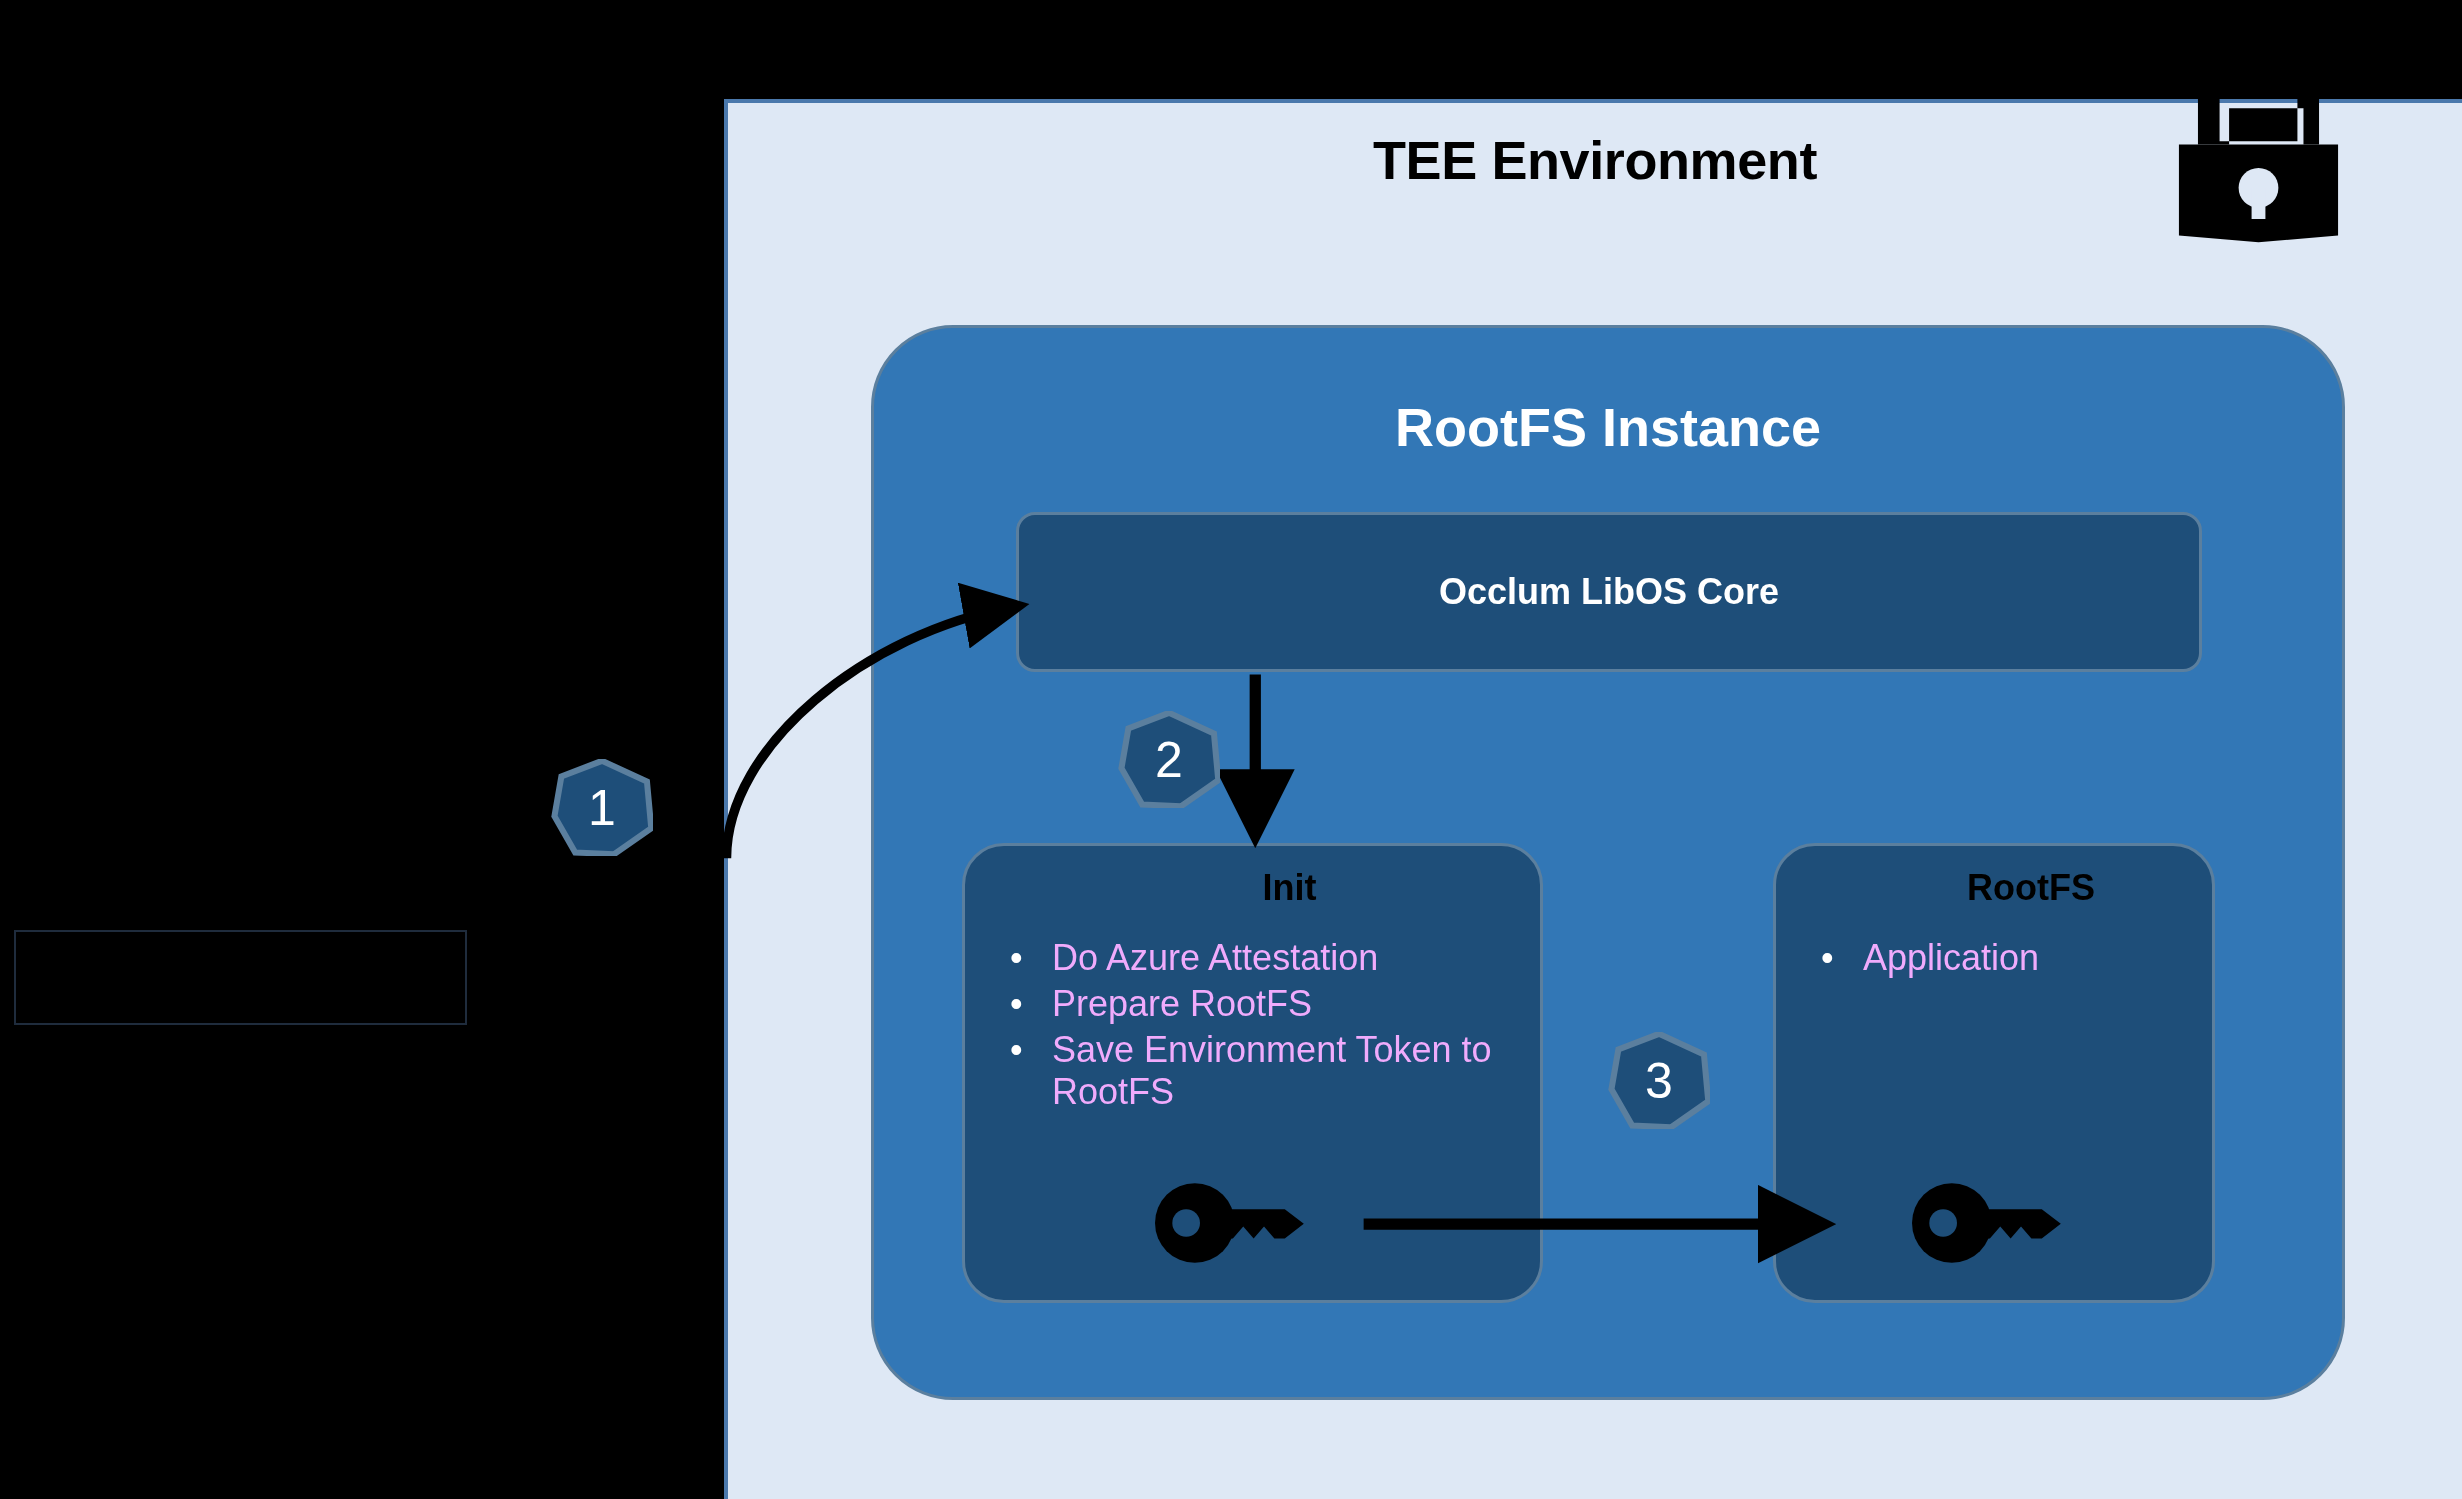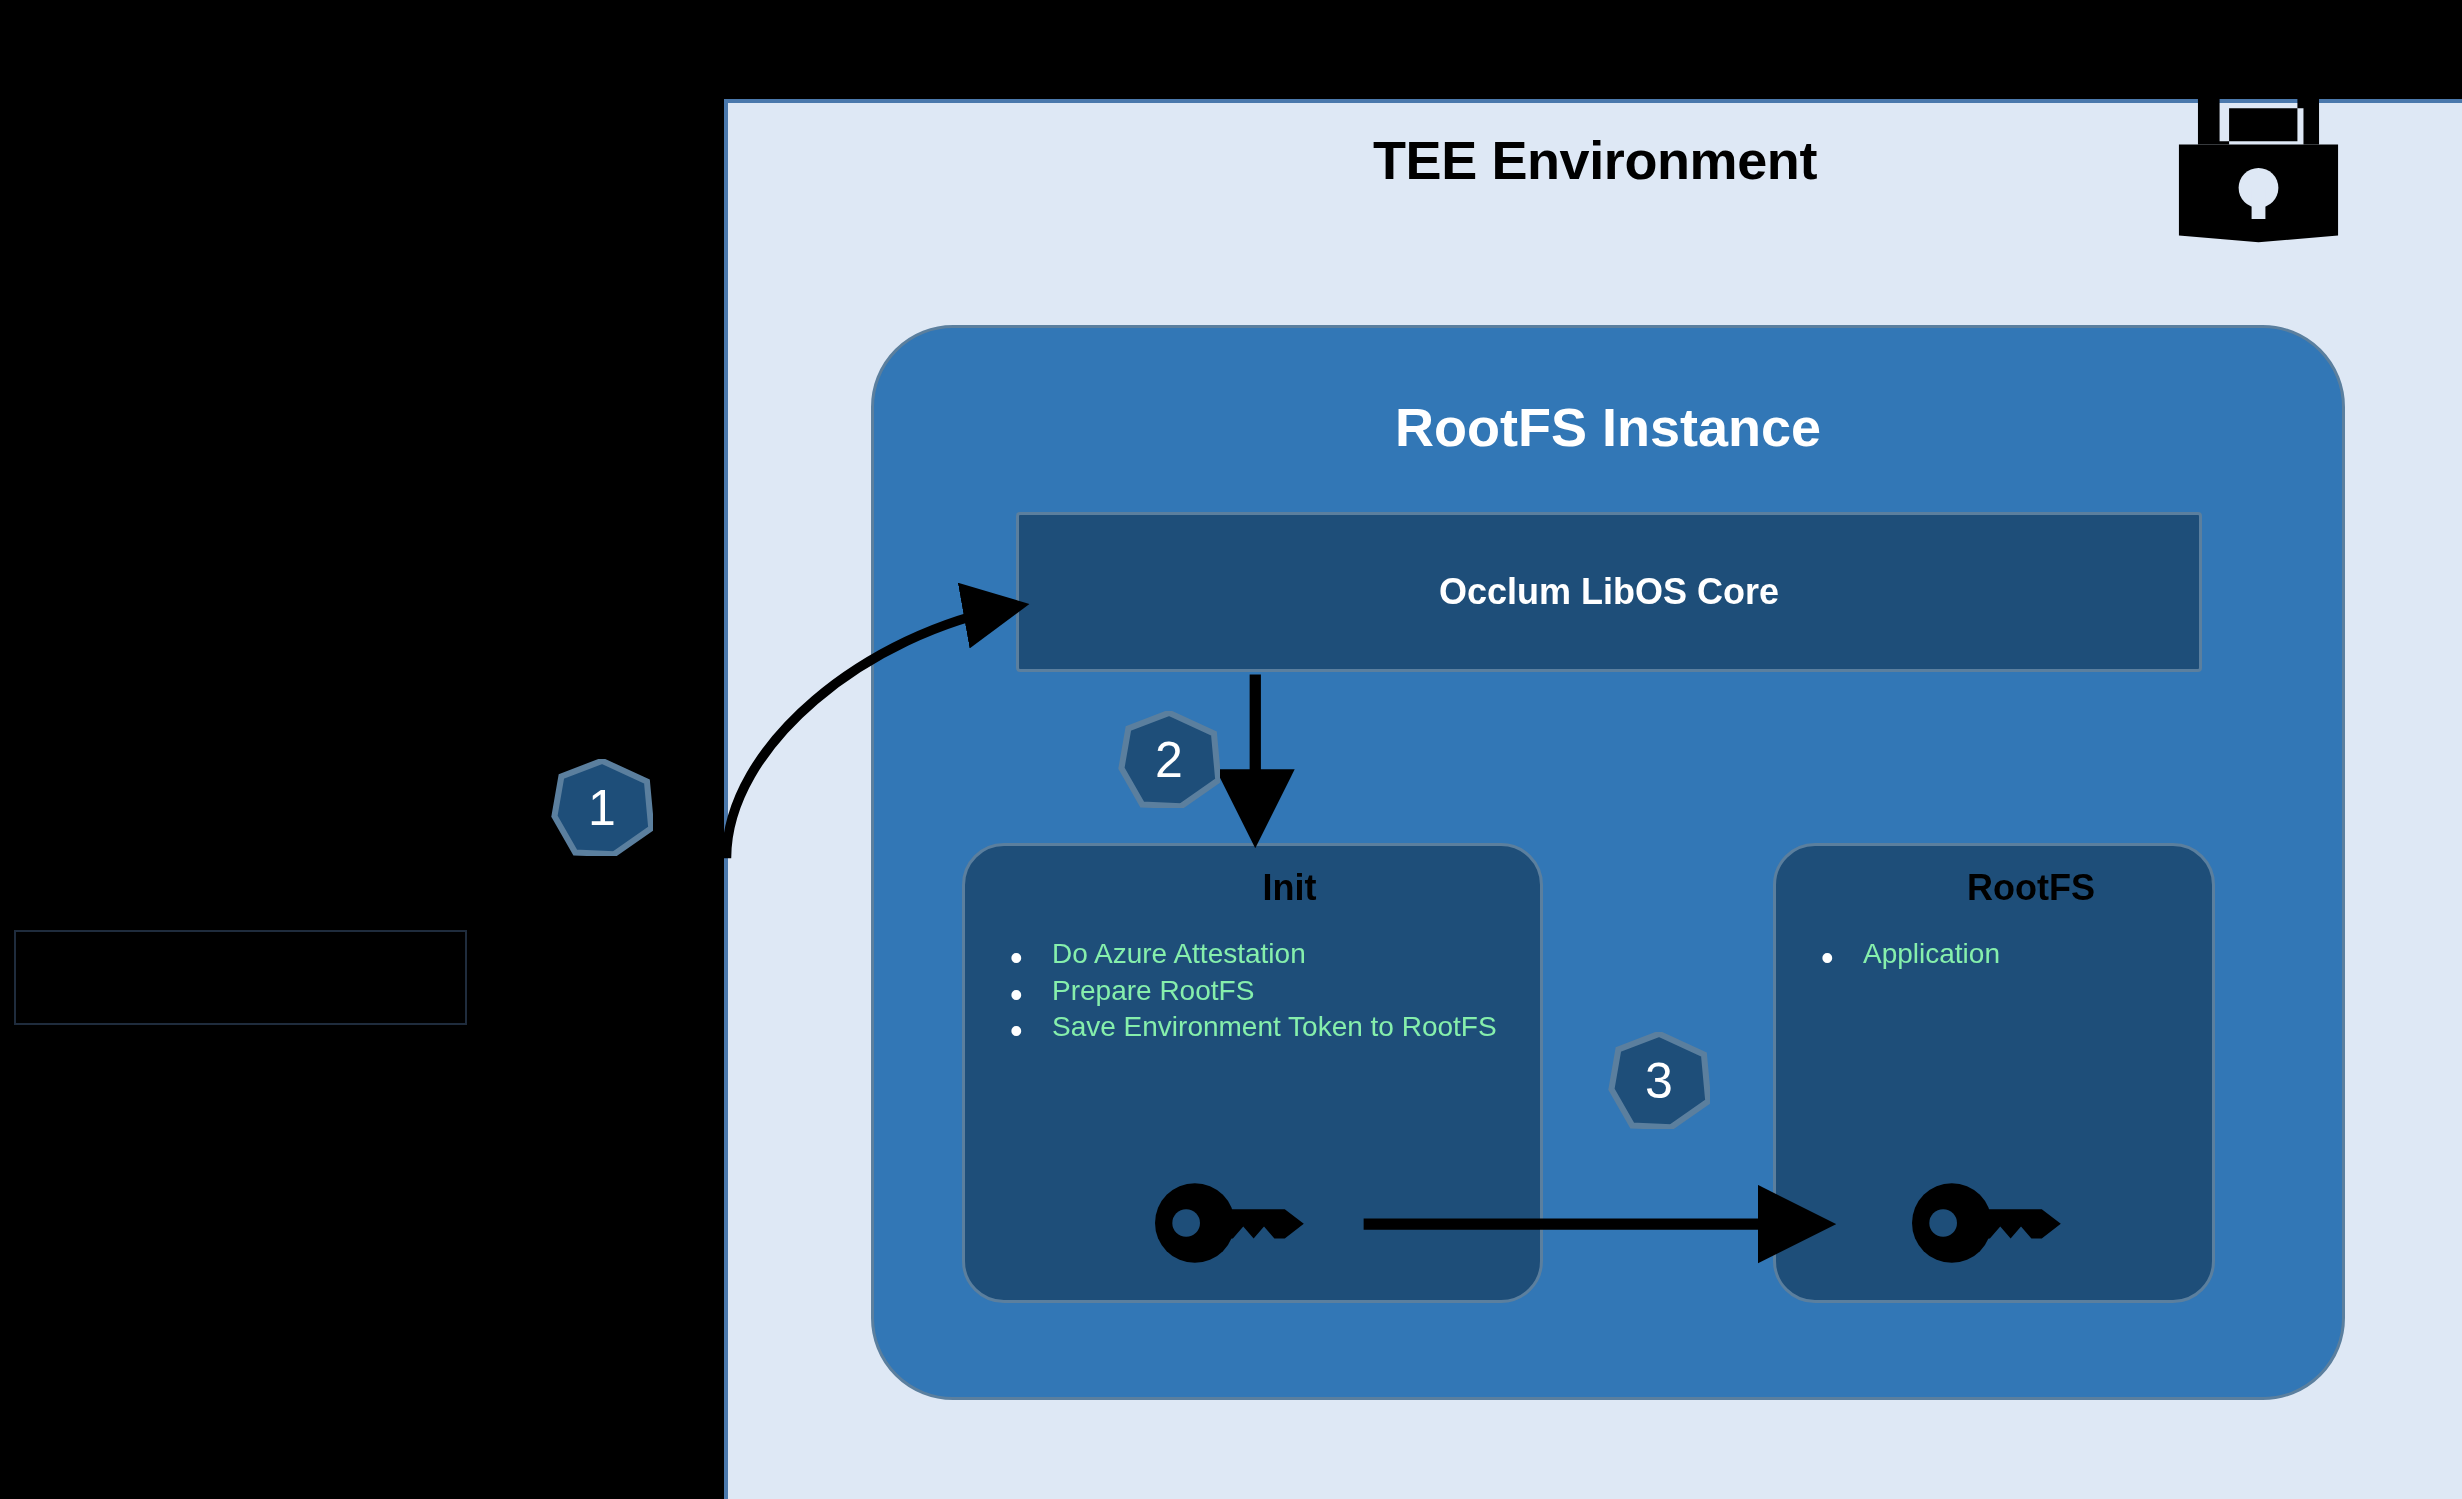--- a/index.html
+++ b/index.html
@@ -86,21 +86,21 @@
 
   
   #libos-box {
     position: absolute;
     left: 1016px;
     top: 512px;
     width: 1186px;
     height: 160px;
     background: #1E4E79;
     border: 3.5px solid #5b7f9e;
-    border-radius: 4px;
+    border-radius: 19px;
     box-sizing: border-box;
     display: flex;
     align-items: center;
     justify-content: center;
   }
   #libos-label {
     font-size: 36px;
     font-weight: bold;
     color: #FFFFFF;
   }
@@ -142,23 +142,23 @@
     left: 33px;
     top: 91px;
     right: 14px;
     margin: 0;
     padding: 0;
     list-style: none;
   }
   .bullet-list li {
     position: relative;
     padding-left: 54px;
-    font-size: 28px;
+    font-size: 36px;
     line-height: 1.18;
-    color: #86efac;
+    color: #f0abfc;
     margin-bottom: 3.5px;
   }
   .bullet-list li::before {
     content: "\2022";
     position: absolute;
     left: 12px;
     top: 0;
     font-size: 36px;
     color: #FFFFFF;
   }

